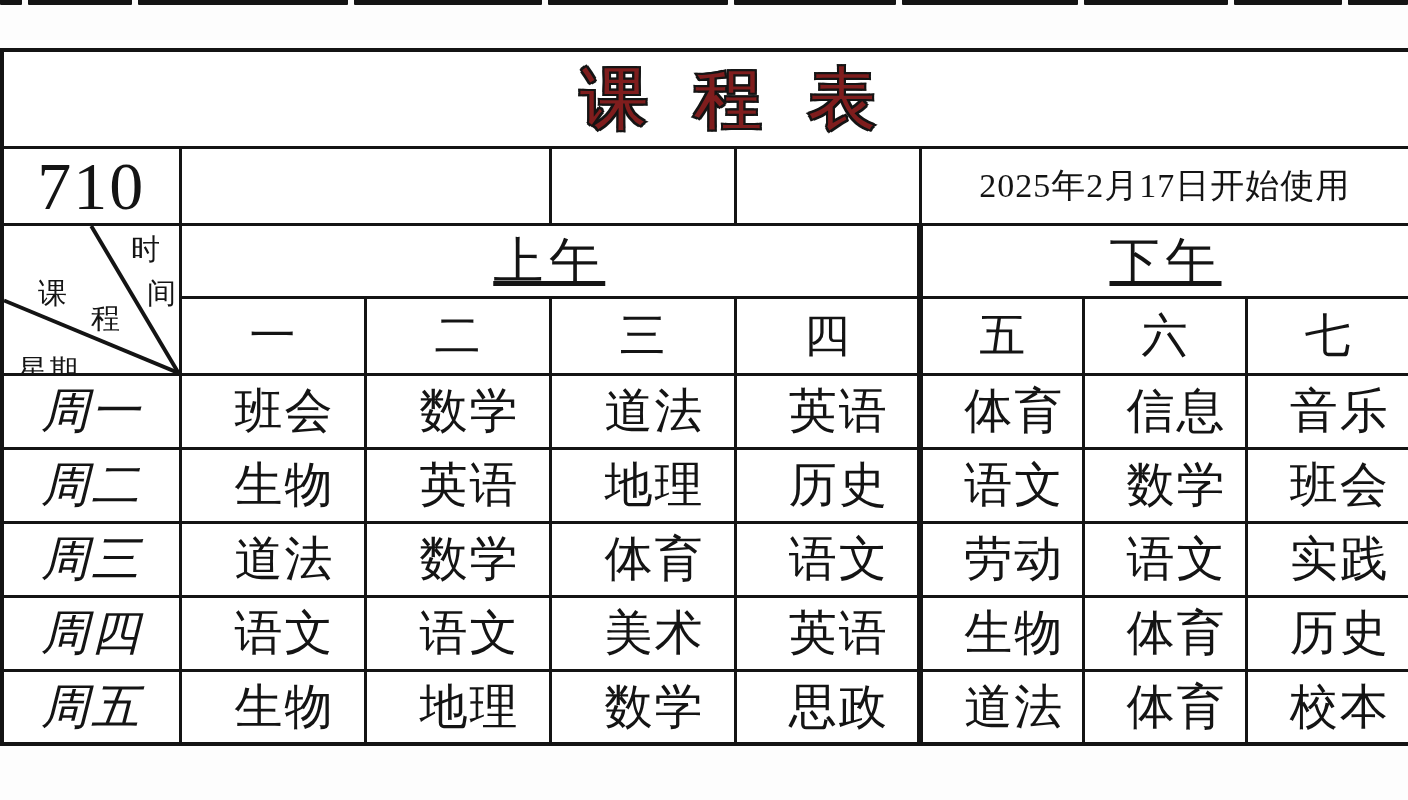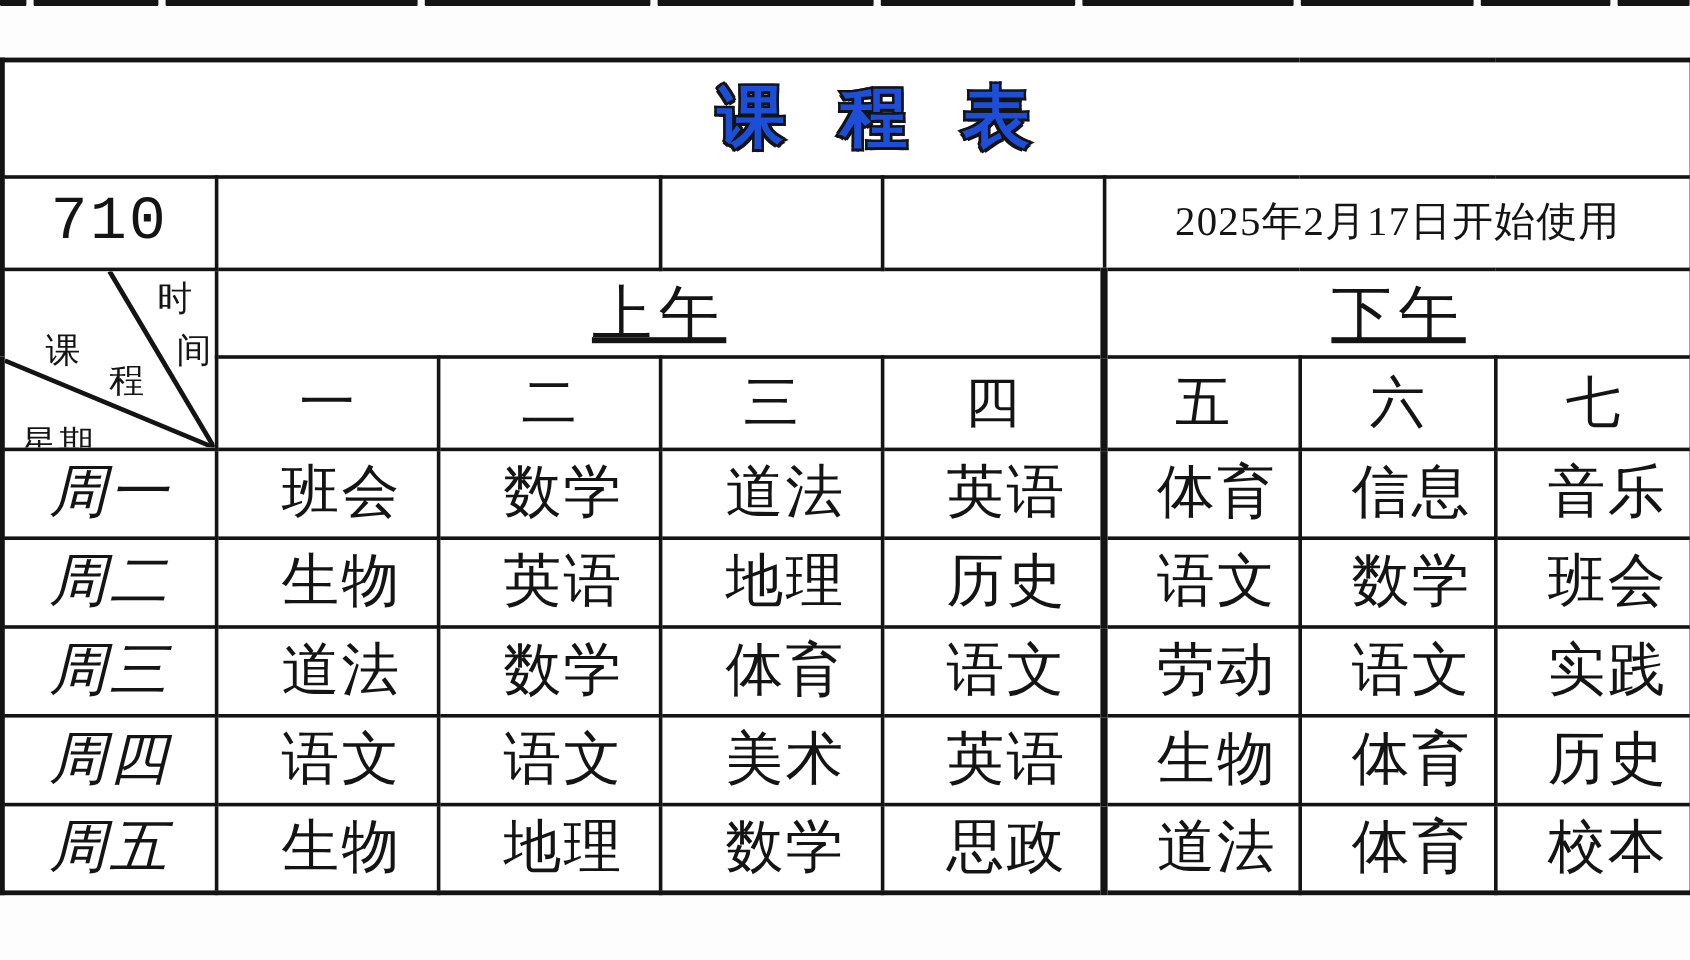--- a/index.html
+++ b/index.html
@@ -46,33 +46,33 @@
     line-height: 1;
   }
 
   tr.title-row   { height: 97px; }
   tr.info-row    { height: 77px; }
   tr.session-row { height: 73px; }
   tr.period-row  { height: 77px; }
   tr.day-row     { height: 74px; }
 
   .title-text {
-    font-size: 56px;
-    font-weight: bold;
+    font-size: 68px;
+    font-weight: normal;
     letter-spacing: 46px;
     text-indent: 90px;
-    color: #1d4ed8;
+    color: #7f1d1d;
     -webkit-text-stroke: 4px #141414;
     paint-order: stroke fill;
     text-shadow:
       -2px -2px 0 #141414, 2px -2px 0 #141414,
       -2px  2px 0 #141414, 2px  2px 0 #141414;
   }
 
-  .class-cell { font-size: 51px; letter-spacing: 2px; font-family: Liberation Mono, monospace; }
+  .class-cell { font-size: 68px; letter-spacing: 2px; }
   .date-cell  { font-size: 34px; letter-spacing: 1px; }
 
   .session-cell { font-size: 50px; letter-spacing: 6px; text-decoration: underline; }
   .period-cell  { font-size: 46px; }
   .day-cell     { font-size: 48px; letter-spacing: 2px; font-style: italic; }
   .subject-cell { font-size: 48px; letter-spacing: 2px; padding-left: 24px; }
 
   
   .pm-start { border-left-width: 6px; }
 

